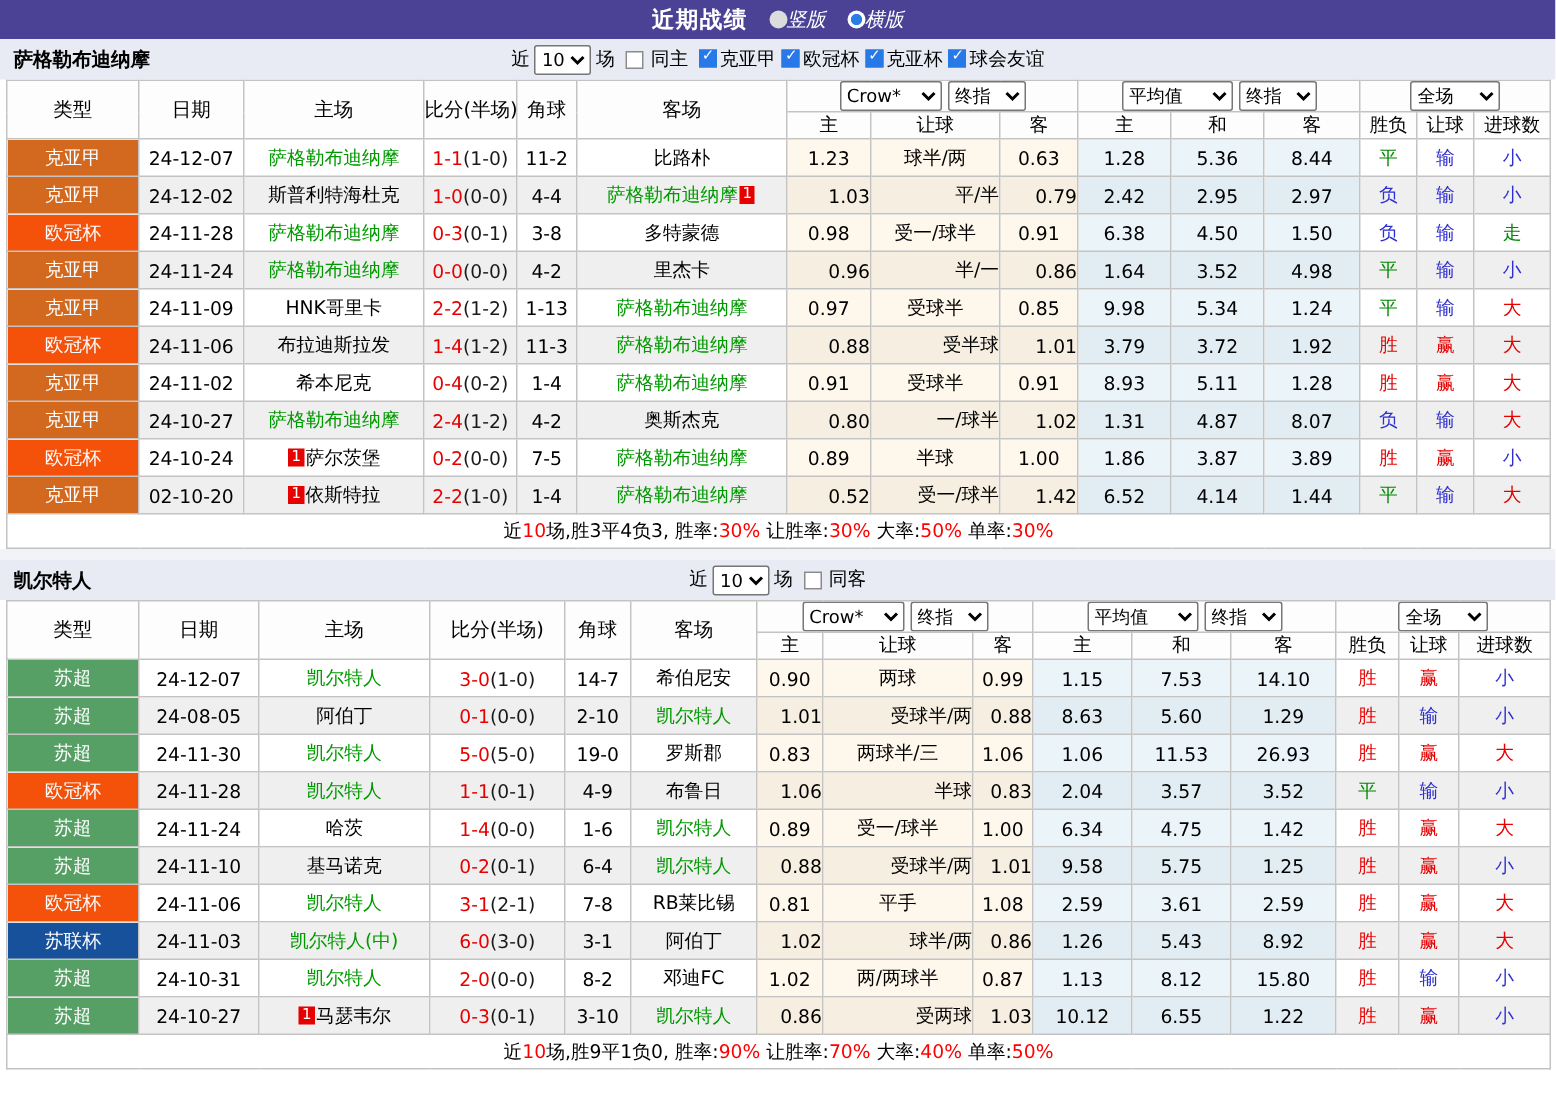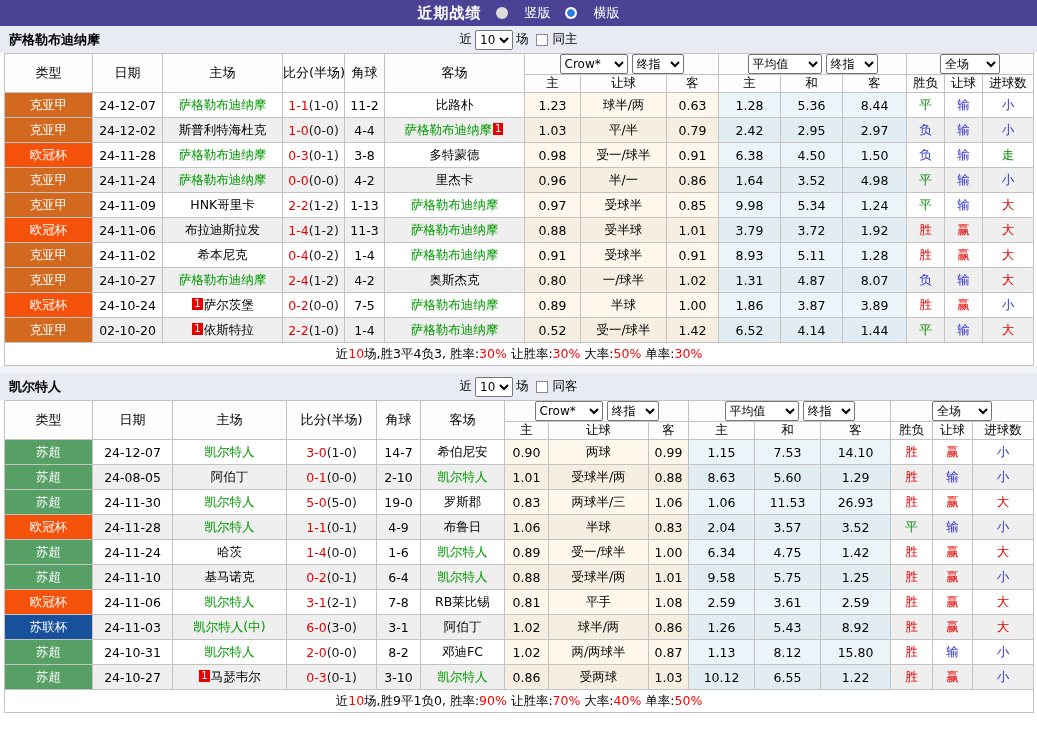--- a/index.html
+++ b/index.html
@@ -9,21 +9,21 @@
     font-family:"DejaVu Sans","Liberation Sans",sans-serif;
     -webkit-font-smoothing:antialiased;
   }
   
   .titlebar {
     height:26px; background:#4b4296; color:#fff;
     display:flex; align-items:center; justify-content:center; gap:14px;
     font-size:13px;
   }
   .titlebar .title { font-weight:bold; font-size:15px; letter-spacing:1px; }
-  .radio-item { display:inline-flex; align-items:center; gap:17px; cursor:pointer; }
+  .radio-item { display:inline-flex; align-items:center; gap:0; cursor:pointer;font-style:italic; }
   .rdot { width:12px; height:12px; border-radius:50%; background:#dcdcdc; display:inline-block; }
   .rdot.sel { background:radial-gradient(circle,#2a7de1 0 3.5px,#fff 4px); }
   
   .filterbar {
     position:relative; height:27px; background:#e8ebf4;
     display:flex; align-items:center; justify-content:center;
     font-size:12.5px; color:#000;
   }
   .teamname { position:absolute; left:9px; font-weight:bold; font-size:13px; }
   .filters { display:inline-flex; align-items:center; gap:3px; }
@@ -45,21 +45,21 @@
   th,td { border:1px solid #c3c3c3; text-align:center; padding:0; overflow:hidden; white-space:nowrap; }
   thead th { font-weight:normal; background:#fdfdfd; font-size:13px; }
   thead tr.hrow1 th { height:20px; }
   thead tr.hrow2 th { height:16px; font-size:12.5px; }
   .ddcell { }
   .ddwrap { display:flex; align-items:center; justify-content:center; gap:4px; }
   tbody td { height:25px; }
   tbody tr.odd  td { background:#fff; }
   tbody tr.even td { background:#efefef; }
   tbody tr.odd  td.odds { background:#fdf7ec; }
-  tbody tr.even td.odds { background:#f6efe1; }
+  tbody tr.even td.odds { background:#f6efe1;text-align:right; }
   tbody tr.odd  td.avg  { background:#eaf4f9; }
   tbody tr.even td.avg  { background:#e2edf3; }
   td.type { color:#fff; }
   td.b { font-weight:normal; }
   .score-main { color:#e60000; }
   .score-half { color:#1a1a1a; }
   .green { color:#009900; }
   .badge {
     display:inline-block; background:#e60000; color:#fff; font-size:10px;
     line-height:12px; padding:0 2px; margin:0 1px; vertical-align:2px;
@@ -84,20 +84,21 @@
 </div>
 
 <div class="filterbar">
   <span class="teamname">萨格勒布迪纳摩</span>
   <span class="filters">
     <span>近</span>
     <select><option>10</option></select>
     <span>场</span>
     <span class="cb"></span>
     <span>同主</span>
+    <span class="league-cbs"><span class="cb on"></span><span>克亚甲</span><span class="cb on"></span><span>欧冠杯</span><span class="cb on"></span><span>克亚杯</span><span class="cb on"></span><span>球会友谊</span></span>
   </span>
 </div>
 <table>
   <colgroup>
     <col style="width:88px">
       <col style="width:70px">
       <col style="width:120px">
       <col style="width:62px">
       <col style="width:40px">
       <col style="width:140px">

